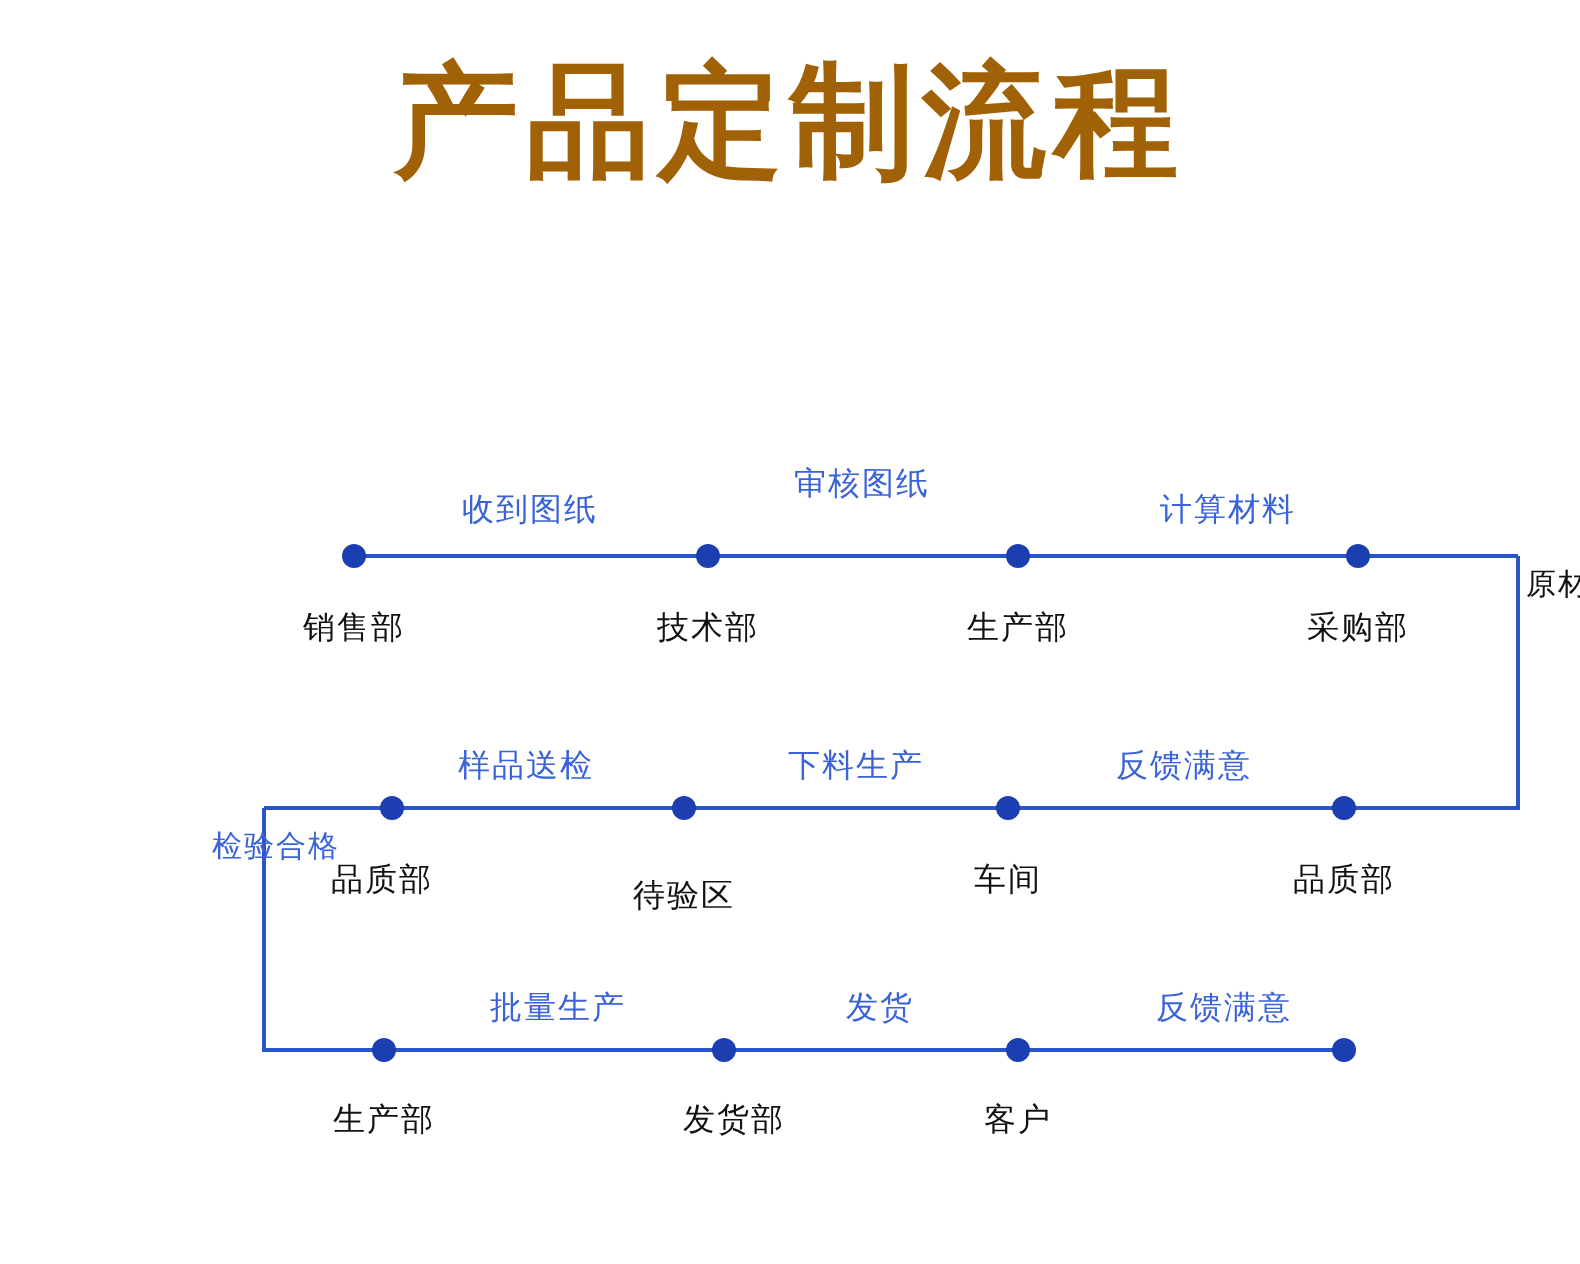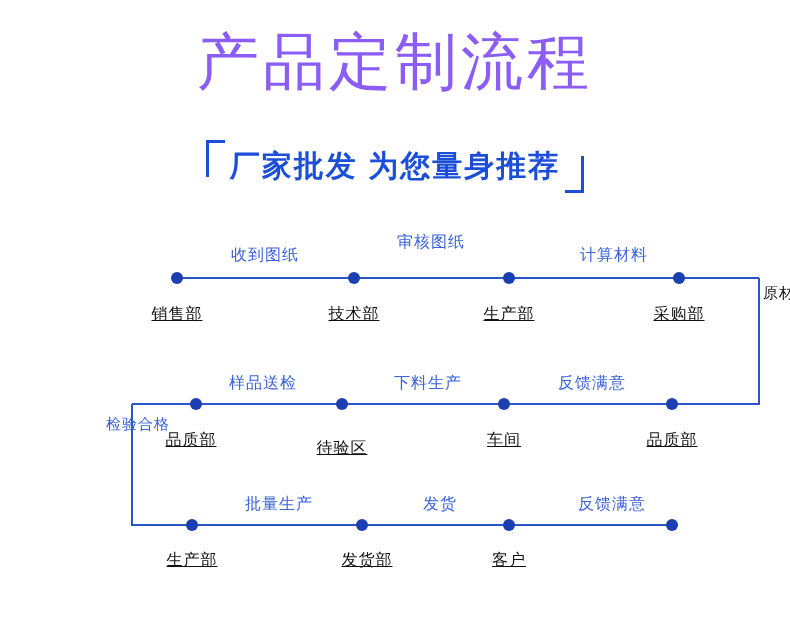--- a/index.html
+++ b/index.html
@@ -20,23 +20,23 @@
   }
 
   
   .title {
     position: absolute;
     top: 26px;
     left: 0;
     width: 790px;
     text-align: center;
     font-size: 62px;
-    font-weight: normal;
+    font-weight: bold;
     letter-spacing: 4px;
-    color: #8b5cf6;
+    color: #a16207;
     line-height: 1.15;
     white-space: nowrap;
   }
   .subtitle-wrap {
     position: absolute;
     top: 140px;
     left: 0;
     width: 790px;
     text-align: center;
     height: 62px;
@@ -94,47 +94,39 @@
     font-size: 16px;
     color: #3a63d8;
     letter-spacing: 1px;
     transform: translateX(-50%);
   }
   .node-label-bottom {
     font-size: 16px;
     color: #111111;
     letter-spacing: 1px;
     transform: translateX(-50%);
-    text-decoration: underline;
   }
   .side-label {
     font-size: 15px;
     letter-spacing: 1px;
     width: 18px;
     line-height: 18px;
     text-align: center;
     word-break: break-all;
   }
   .side-label.blue { color: #3a63d8; }
   .side-label.dark { color: #111111; }
 </style>
 </head>
 <body>
 
 <div class="page">
 
   <div class="title">产品定制流程</div>
 
-  <div class="subtitle-wrap">
-    <div class="subtitle">
-      <span class="bracket left"></span>
-      <span>厂家批发 为您量身推荐</span>
-      <span class="bracket right"></span>
-    </div>
-  </div>
 
   <div class="diagram">
 
     <svg width="790" height="360" viewBox="0 0 790 360">
 
       <line x1="133" y1="46" x2="715" y2="46" stroke="#2a55c8" stroke-width="2"></line>
 
       <polyline points="715,46 715,172 88,172" fill="none" stroke="#2a55c8" stroke-width="2"></polyline>
 
       <line x1="88" y1="172" x2="628" y2="172" stroke="#2a55c8" stroke-width="2"></line>

